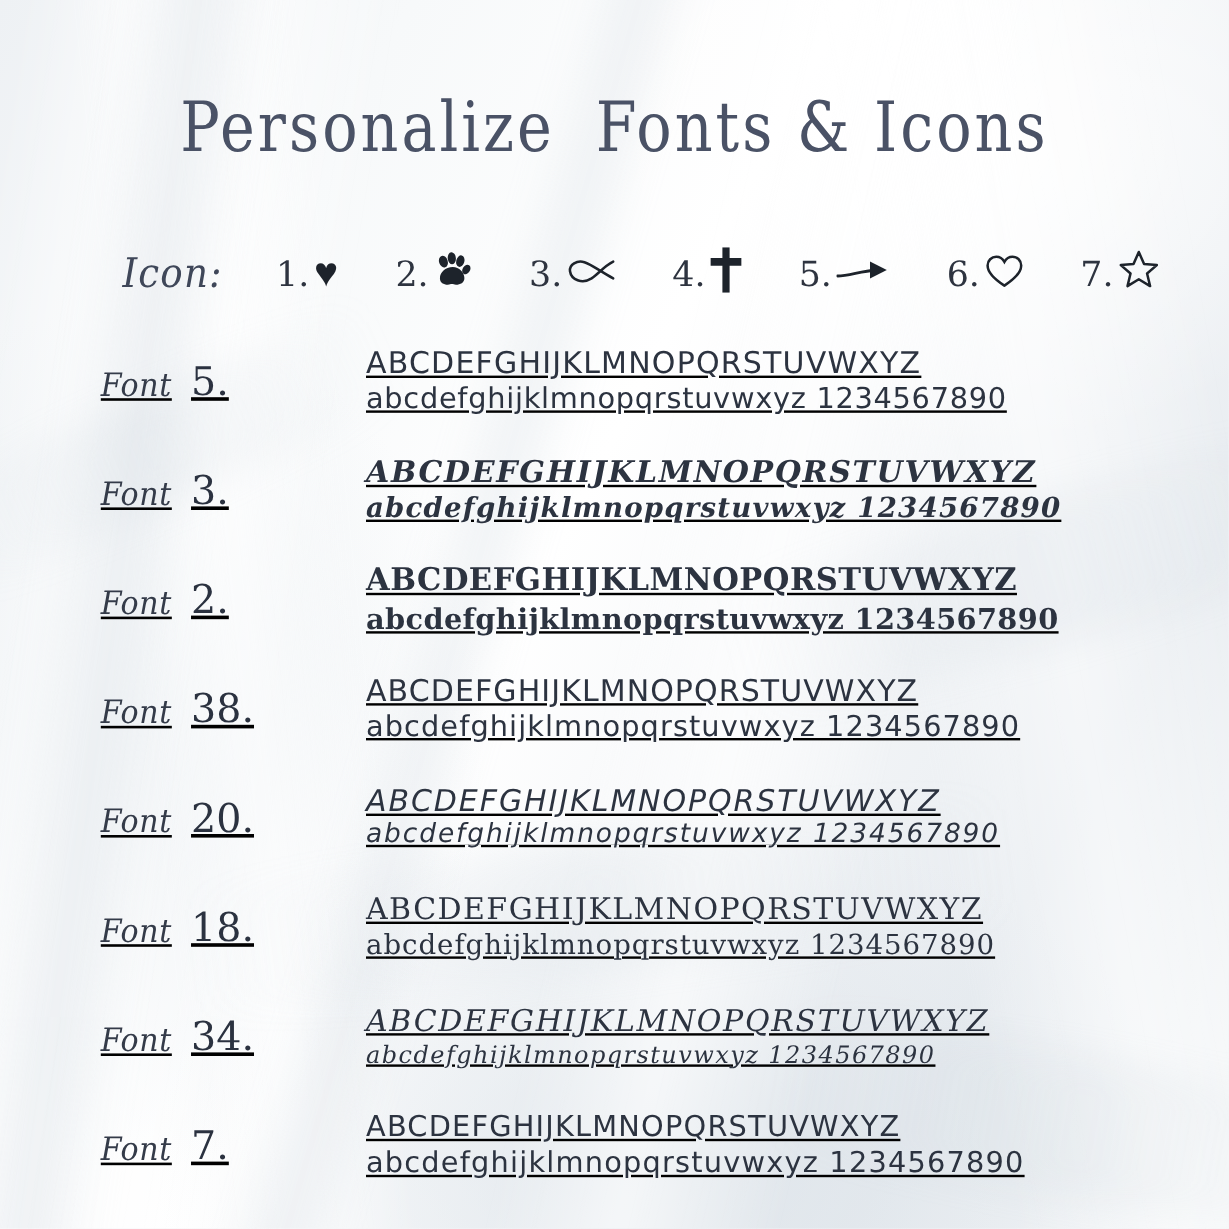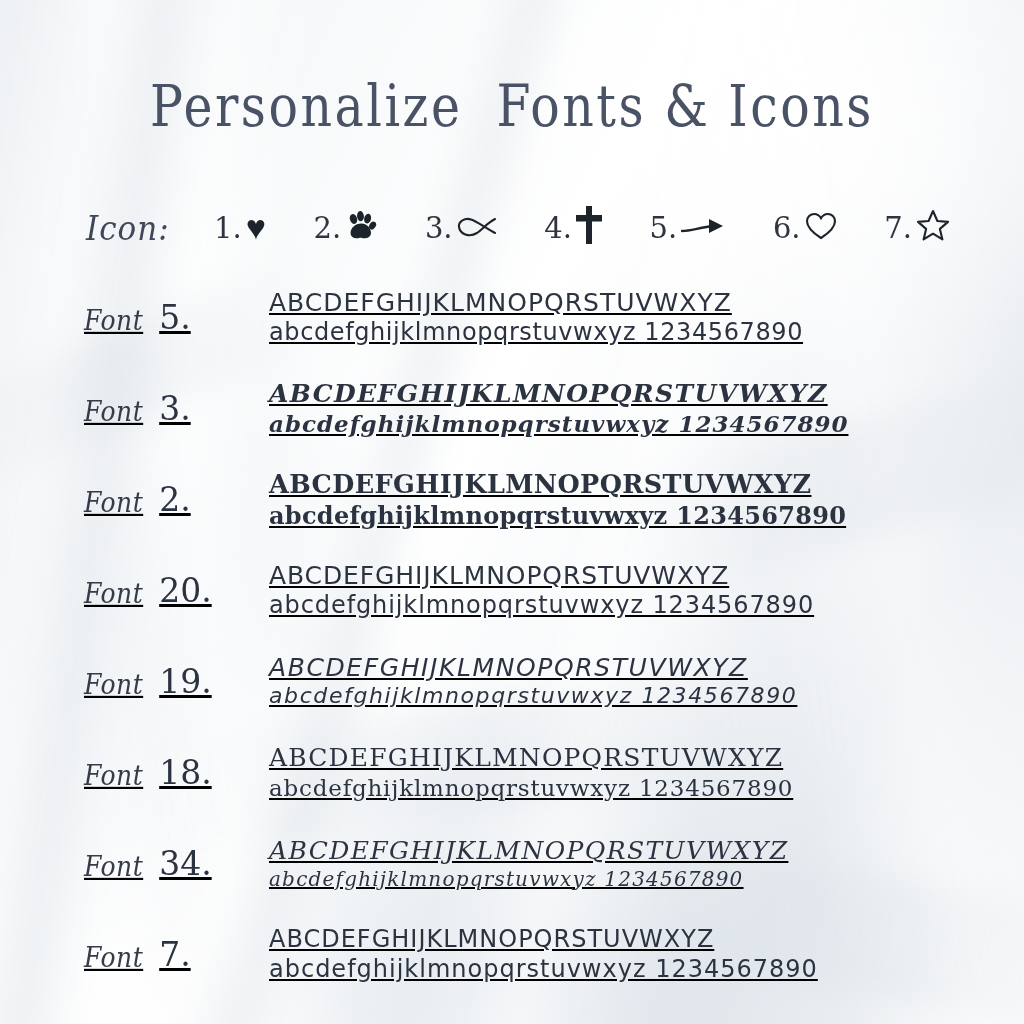--- a/index.html
+++ b/index.html
@@ -73,21 +73,21 @@
     letter-spacing: 2.5px;
     white-space: pre;
     transform: scaleY(1.18);
   }
   .title .gap { display: inline-block; width: 34px; }
 
   
   .icon-row {
     position: absolute;
     top: 198px;
-    left: 86px;
+    left: 102px;
     width: 868px;
     height: 60px;
     display: flex;
     align-items: center;
   }
   .icon-label {
     color: #3f4759;
     font-family: "DejaVu Serif", serif;
     font-style: italic;
     font-size: 31px;
@@ -155,20 +155,21 @@
   .row-label .num {
     font-family: "DejaVu Serif", serif;
     font-size: 33px;
     margin-left: 16px;
     color: #2b3240;
   }
   .sample {
     flex: 1;
     color: #2c3340;
     line-height: 1.22;
+    margin-left: 36px;
   }
   .sample .upper { display: block; white-space: nowrap; }
   .sample .lower { display: block; white-space: nowrap; }
 
   
   .s-5 .upper  { font-family: "DejaVu Sans", sans-serif; font-size: 25px; letter-spacing: 1.0px; }
   .s-5 .lower  { font-family: "DejaVu Sans", sans-serif; font-size: 24px; letter-spacing: 0.6px; }
 
   .s-3 .upper  { font-family: "DejaVu Serif", serif; font-style: italic; font-weight: 700; font-size: 25px; letter-spacing: 1.4px; }
   .s-3 .lower  { font-family: "DejaVu Serif", serif; font-style: italic; font-weight: 700; font-size: 23px; letter-spacing: 1.0px; }
@@ -313,32 +314,32 @@
         </div>
         <div class="sample s-2">
           <span class="upper">ABCDEFGHIJKLMNOPQRSTUVWXYZ</span>
           <span class="lower">abcdefghijklmnopqrstuvwxyz 1234567890</span>
         </div>
       </div>
 
       <div class="font-row">
         <div class="row-label">
           <span class="word">Font</span>
+          <span class="num">38.</span>
+        </div>
+        <div class="sample s-26">
+          <span class="upper">ABCDEFGHIJKLMNOPQRSTUVWXYZ</span>
+          <span class="lower">abcdefghijklmnopqrstuvwxyz 1234567890</span>
+        </div>
+      </div>
+
+      <div class="font-row">
+        <div class="row-label">
+          <span class="word">Font</span>
           <span class="num">20.</span>
-        </div>
-        <div class="sample s-26">
-          <span class="upper">ABCDEFGHIJKLMNOPQRSTUVWXYZ</span>
-          <span class="lower">abcdefghijklmnopqrstuvwxyz 1234567890</span>
-        </div>
-      </div>
-
-      <div class="font-row">
-        <div class="row-label">
-          <span class="word">Font</span>
-          <span class="num">19.</span>
         </div>
         <div class="sample s-18">
           <span class="upper">ABCDEFGHIJKLMNOPQRSTUVWXYZ</span>
           <span class="lower">abcdefghijklmnopqrstuvwxyz 1234567890</span>
         </div>
       </div>
 
       <div class="font-row">
         <div class="row-label">
           <span class="word">Font</span>

